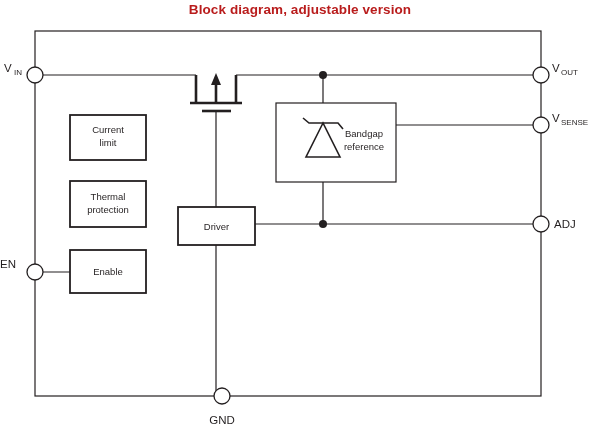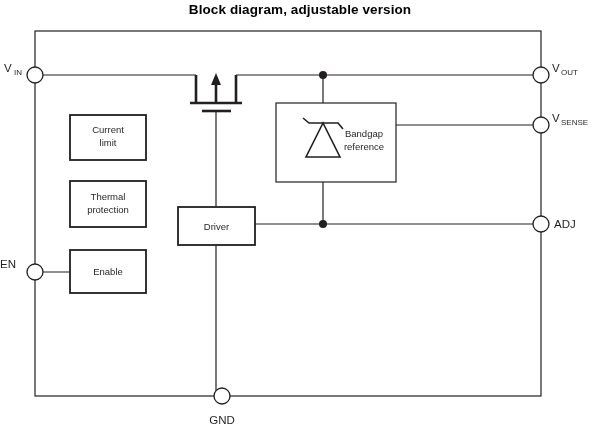--- a/index.html
+++ b/index.html
@@ -20,21 +20,21 @@
   }
   #diagram-title {
     position: absolute;
     top: 2px;
     left: 0;
     width: 600px;
     text-align: center;
     font-family: "Liberation Sans", sans-serif;
     font-size: 13.5px;
     font-weight: bold;
-    color: #000000;
+    color: #b91c1c;
     letter-spacing: 0.1px;
   }
   svg#schematic {
     position: absolute;
     top: 0;
     left: 0;
   }
   .wire {
     stroke: #231f20;
     stroke-width: 1.2;

